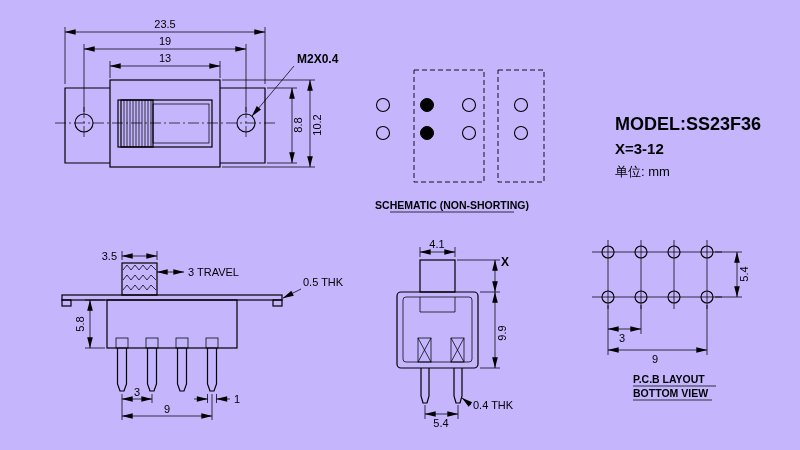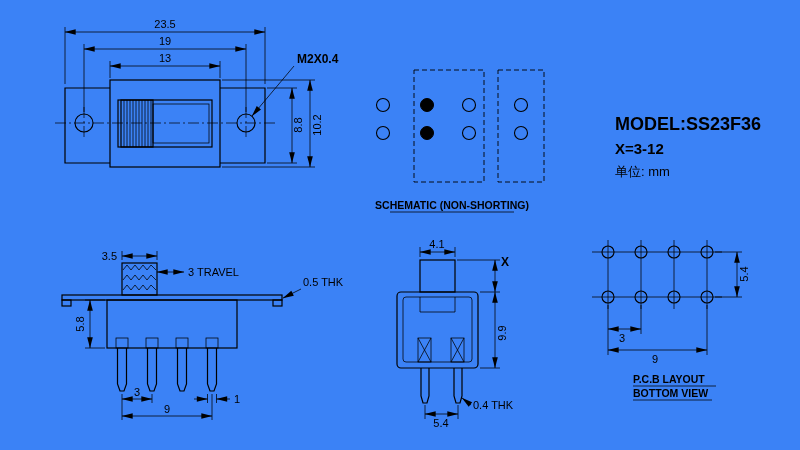--- a/index.html
+++ b/index.html
@@ -1,16 +1,16 @@
 <!DOCTYPE html>
 <html><head>
 <meta charset="utf-8">
 <style>
   html,body{margin:0;padding:0;background:#fff;}
-  .canvas{position:relative;width:800px;height:450px;background:#3b82f6;overflow:hidden;}
+  .canvas{position:relative;width:800px;height:450px;background:#c4b5fd;overflow:hidden;}
   svg{display:block;}
   svg text{font-family:"Liberation Sans","DejaVu Sans",sans-serif;fill:#000;}
   .ln{stroke:#000;stroke-width:1.2;fill:none;}
   .thin{stroke:#000;stroke-width:0.75;fill:none;}
   .dim{stroke:#000;stroke-width:0.75;fill:none;marker-start:url(#arr);marker-end:url(#arr);}
   .lead{stroke:#000;stroke-width:0.75;fill:none;marker-end:url(#arr);}
   .cl{stroke:#000;stroke-width:0.7;fill:none;stroke-dasharray:11 3 2 3;}
   .dash{stroke:#000;stroke-width:0.9;fill:none;stroke-dasharray:5 3;}
   .hole{fill:none;stroke:#000;stroke-width:1.1;}
   .fillc{fill:#000;stroke:#000;}

